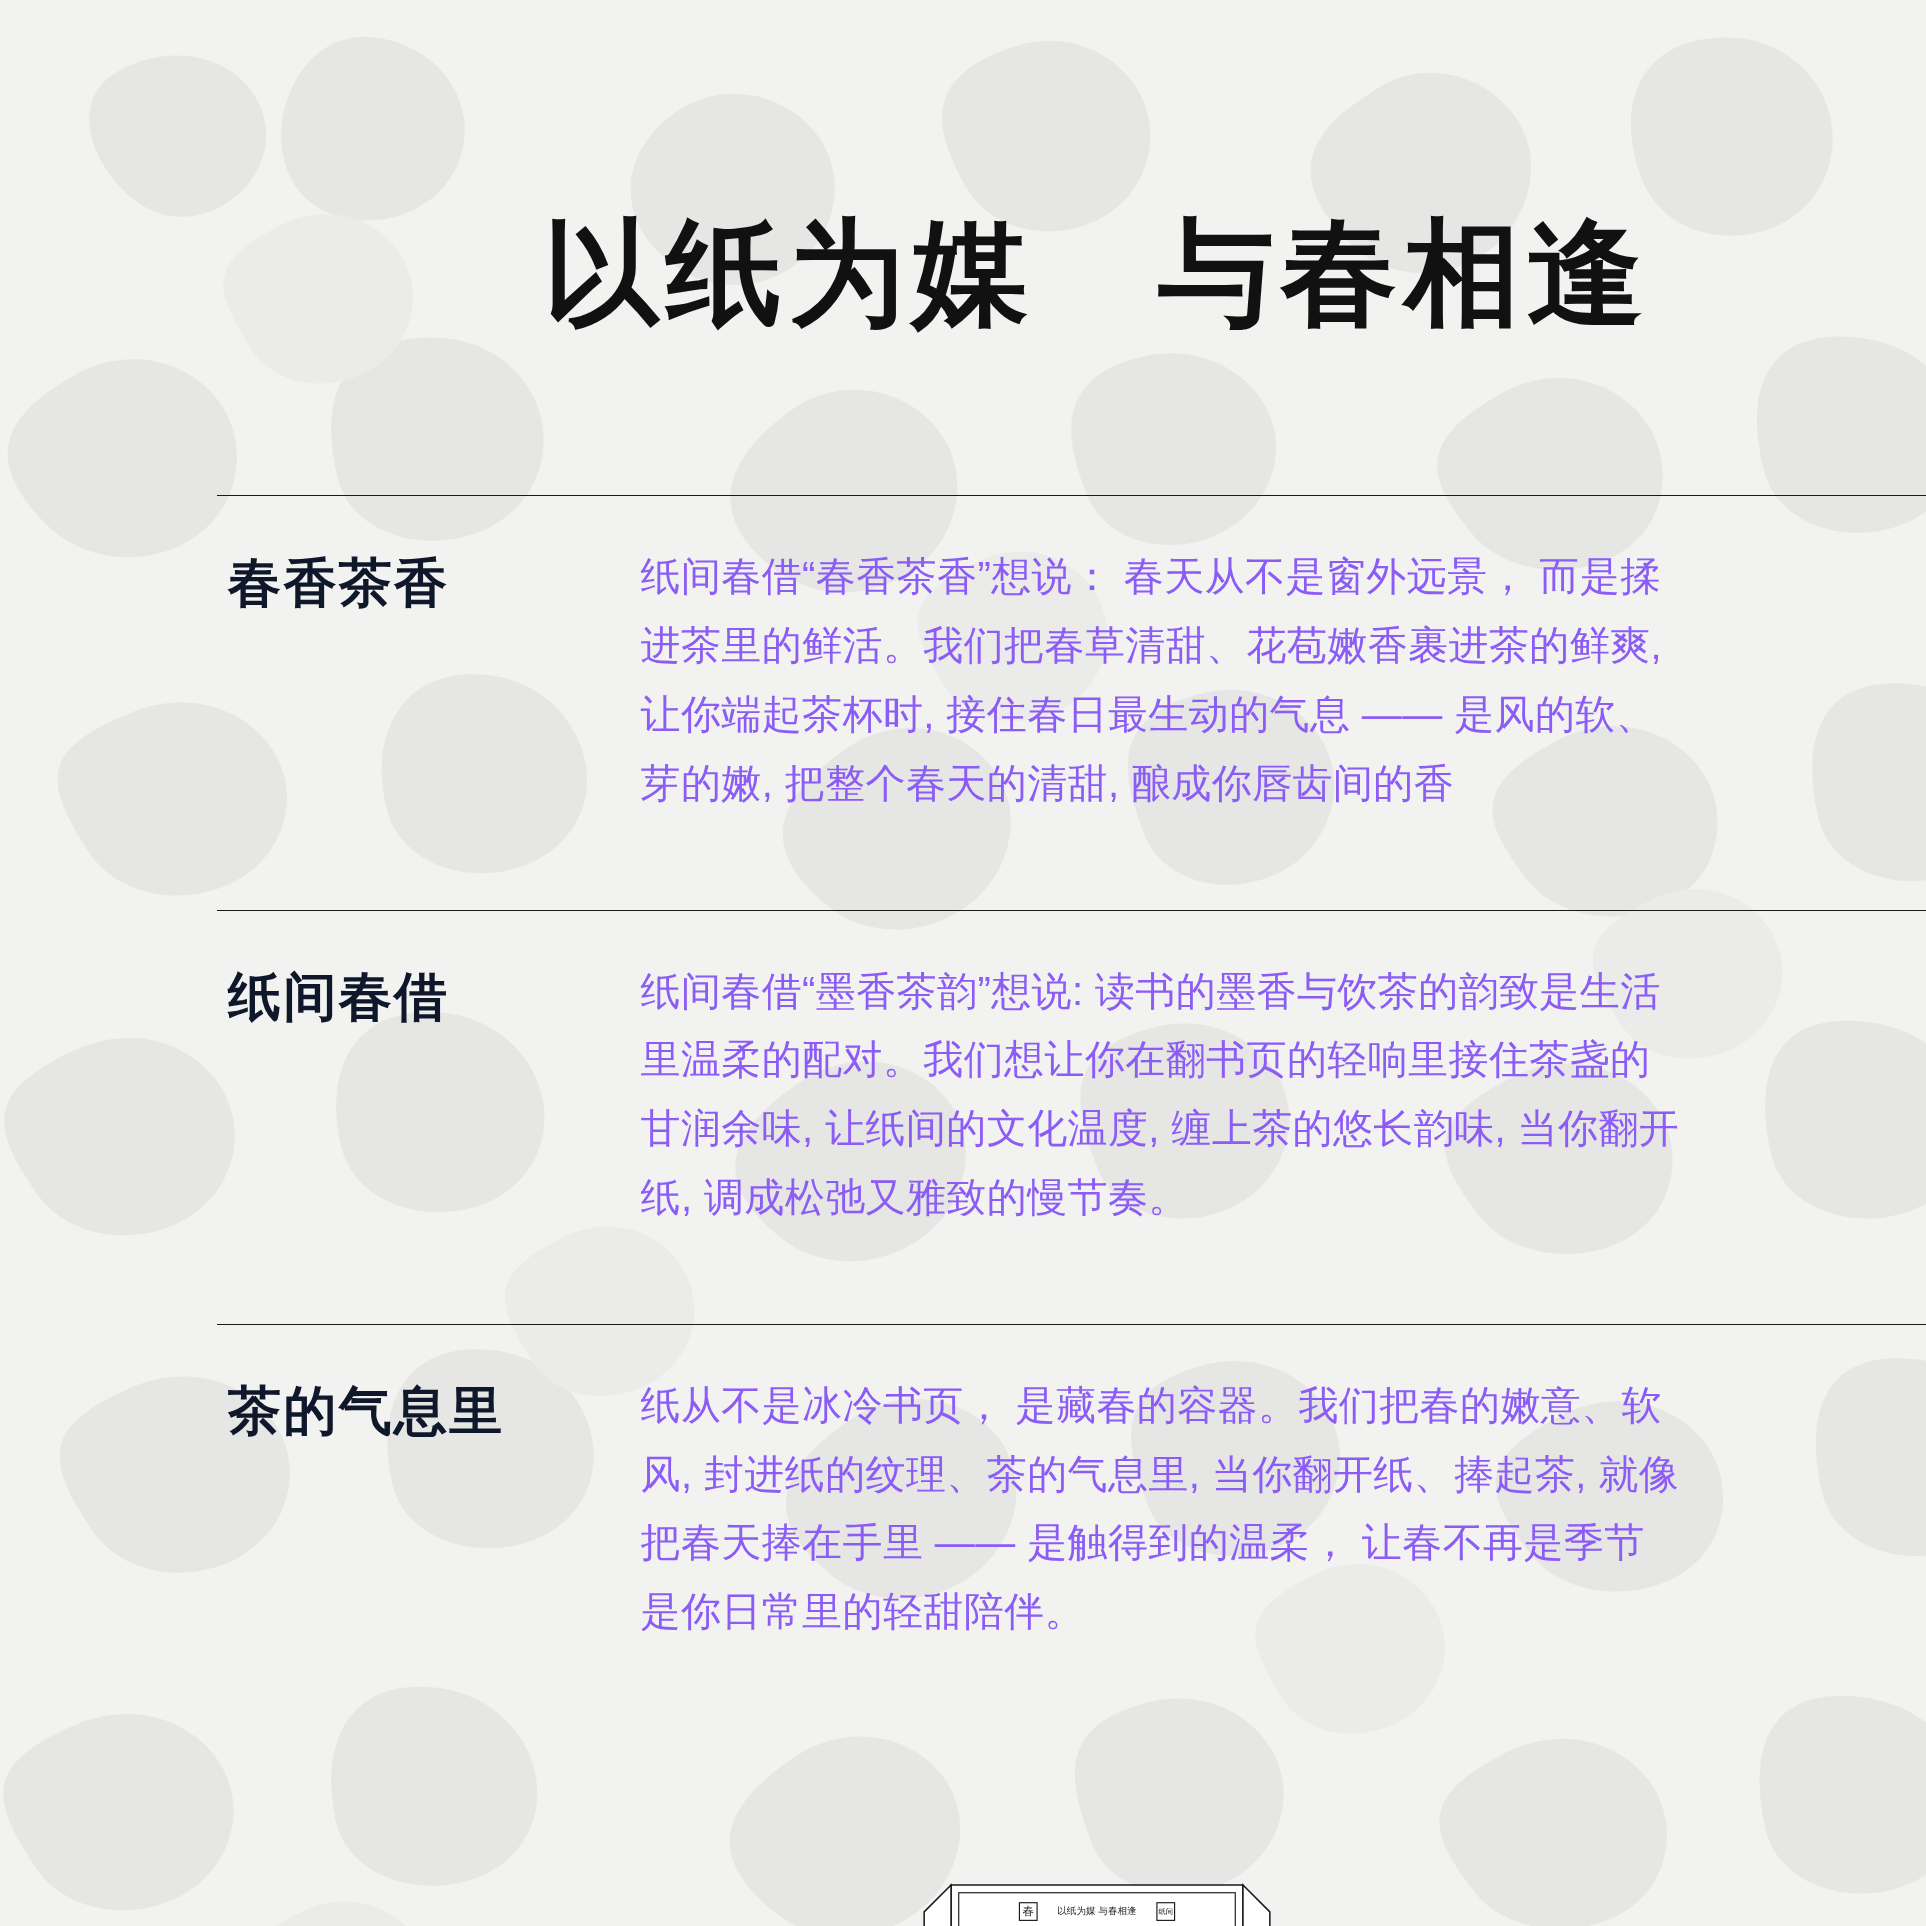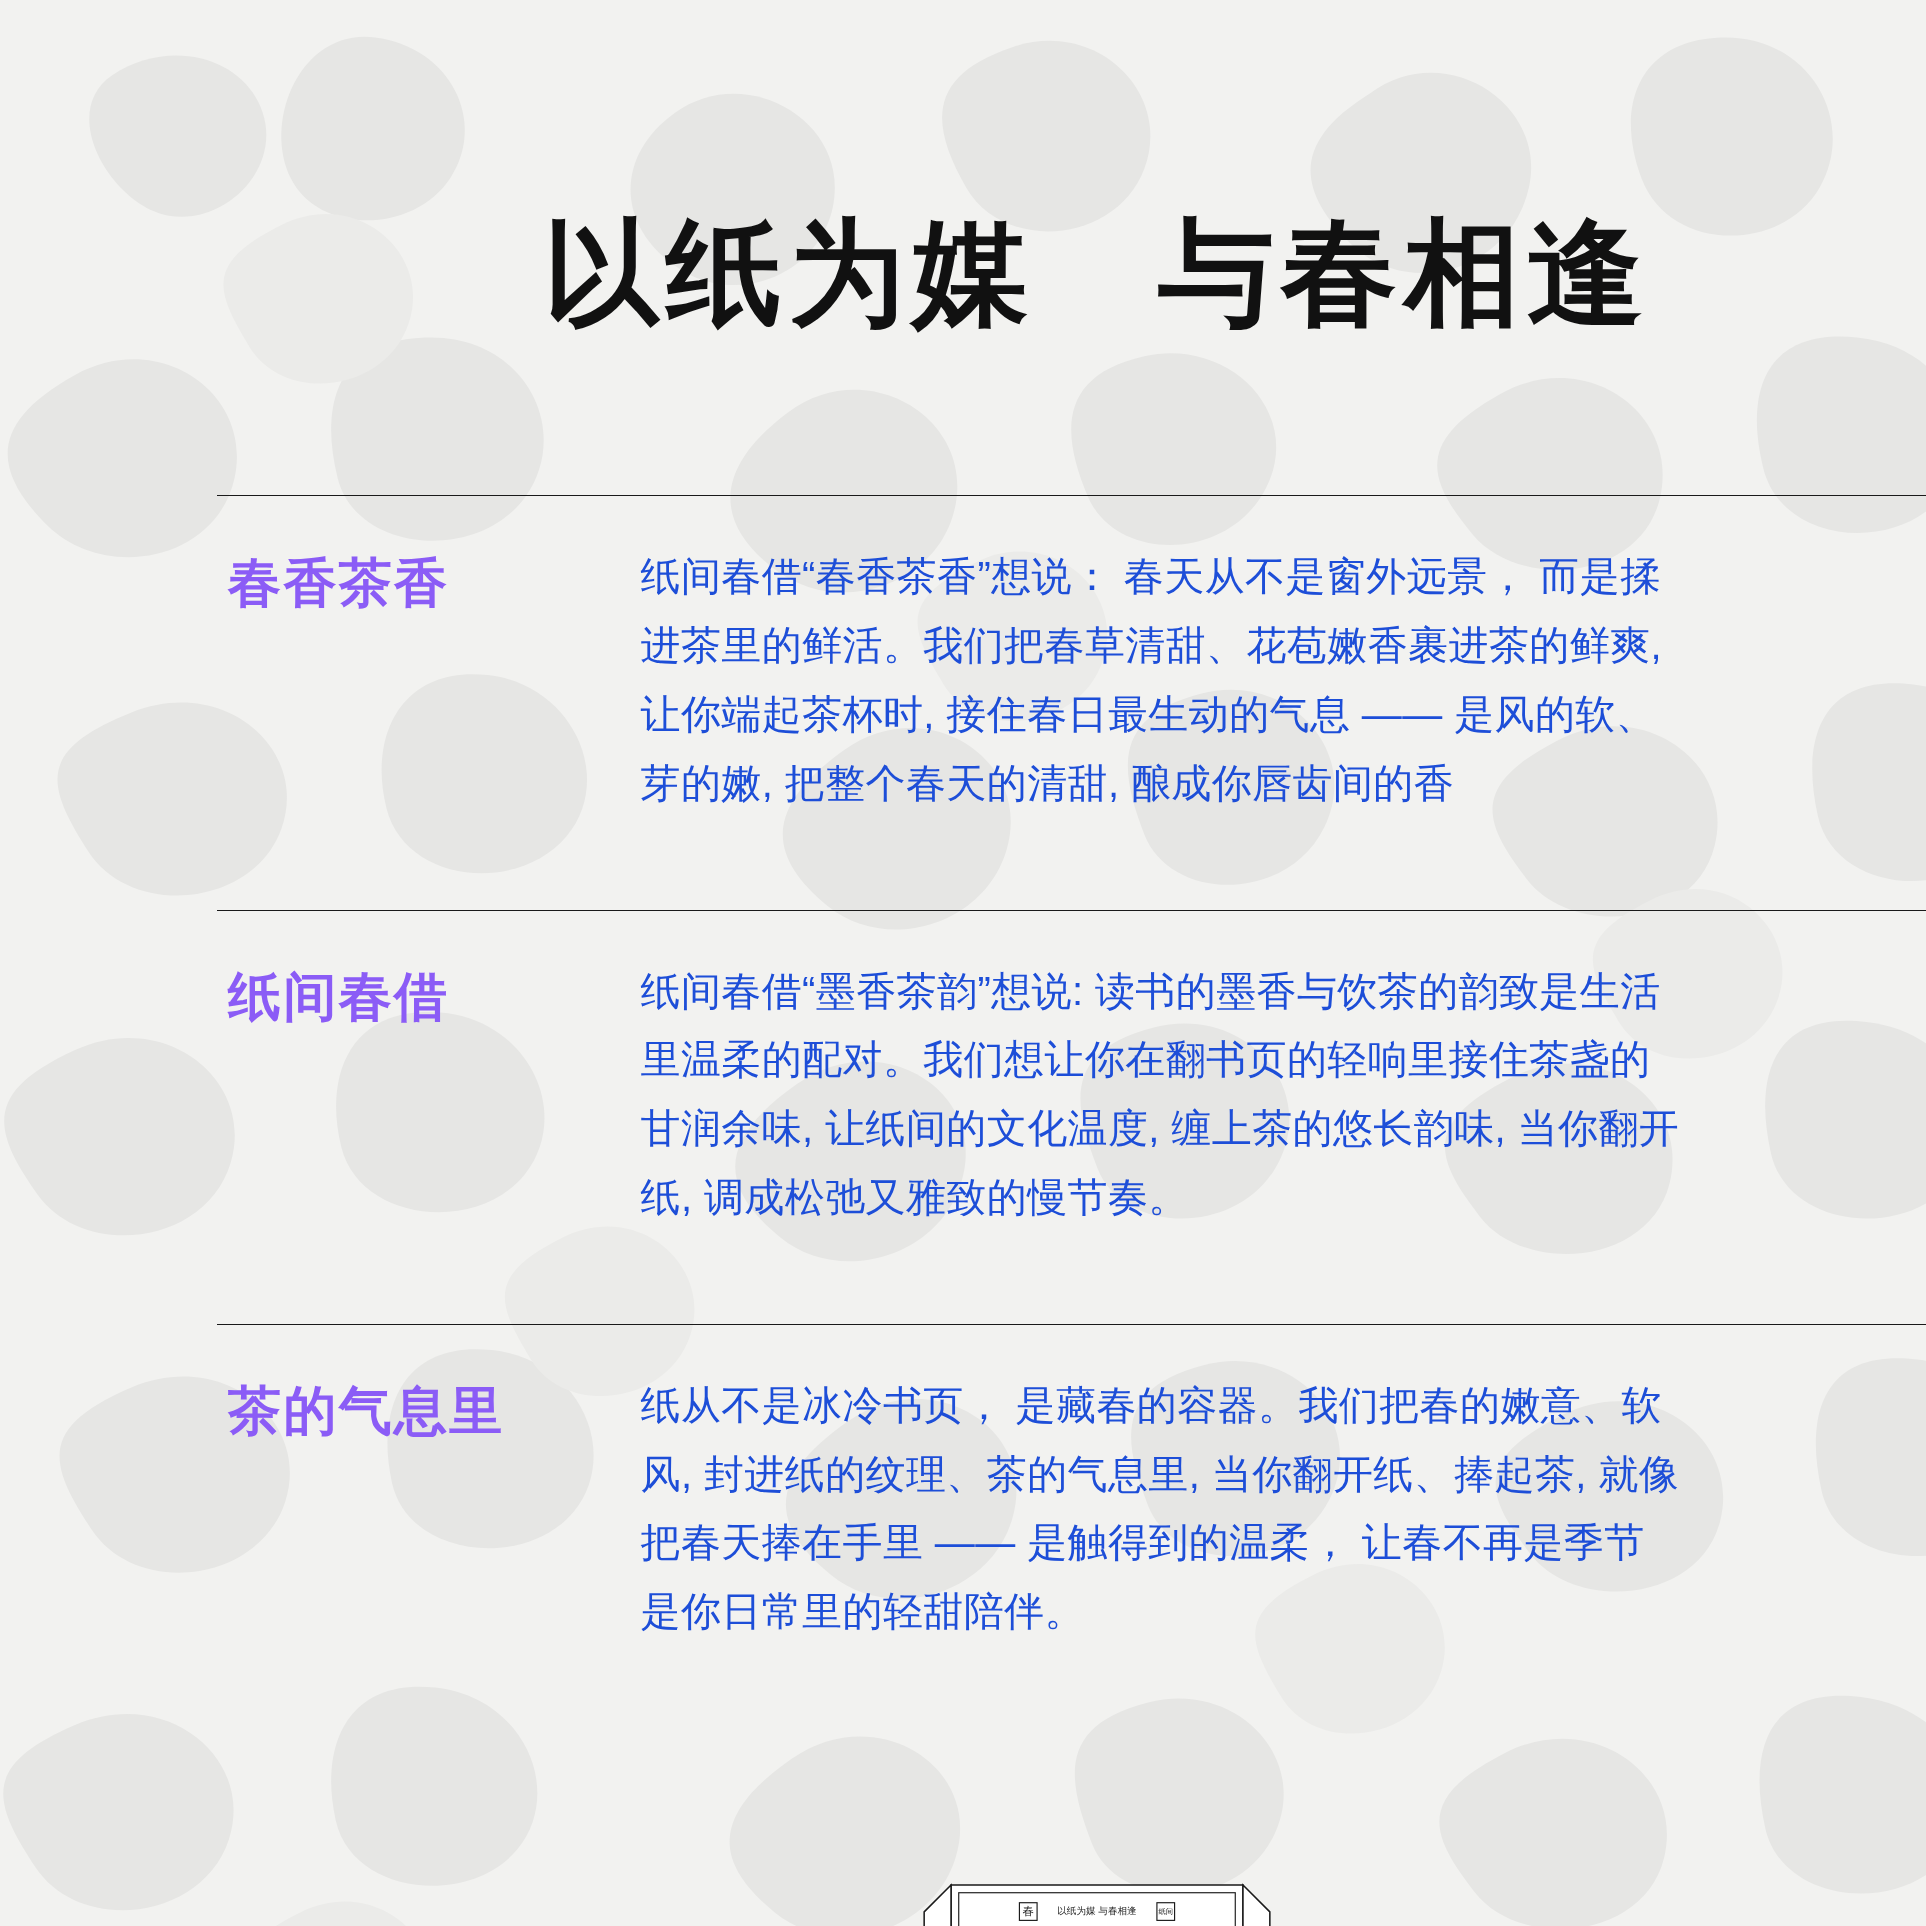--- a/index.html
+++ b/index.html
@@ -59,31 +59,31 @@
     align-items: flex-start;
   }
   .section + .section { margin-top: 92px; }
   .section-heading {
     width: 424px;
     flex: 0 0 424px;
     font-family: "Liberation Serif", "DejaVu Serif", serif;
     font-weight: 700;
     font-size: 53px;
     letter-spacing: 2.3px;
-    color: #8b5cf6;
+    color: #0f172a;
     padding-left: 11.6px;
     padding-top: 5.4px;
     box-sizing: border-box;
   }
   .section-body {
     flex: 1 1 auto;
     font-family: "Liberation Sans", "DejaVu Sans", sans-serif;
     font-size: 40px;
     line-height: 1.72;
-    color: #1d4ed8;
+    color: #8b5cf6;
     letter-spacing: 0.4px;
     max-width: 1040px;
   }
 
   
   .logo-area {
     margin-top: 216px;
     display: flex;
     justify-content: center;
   }

